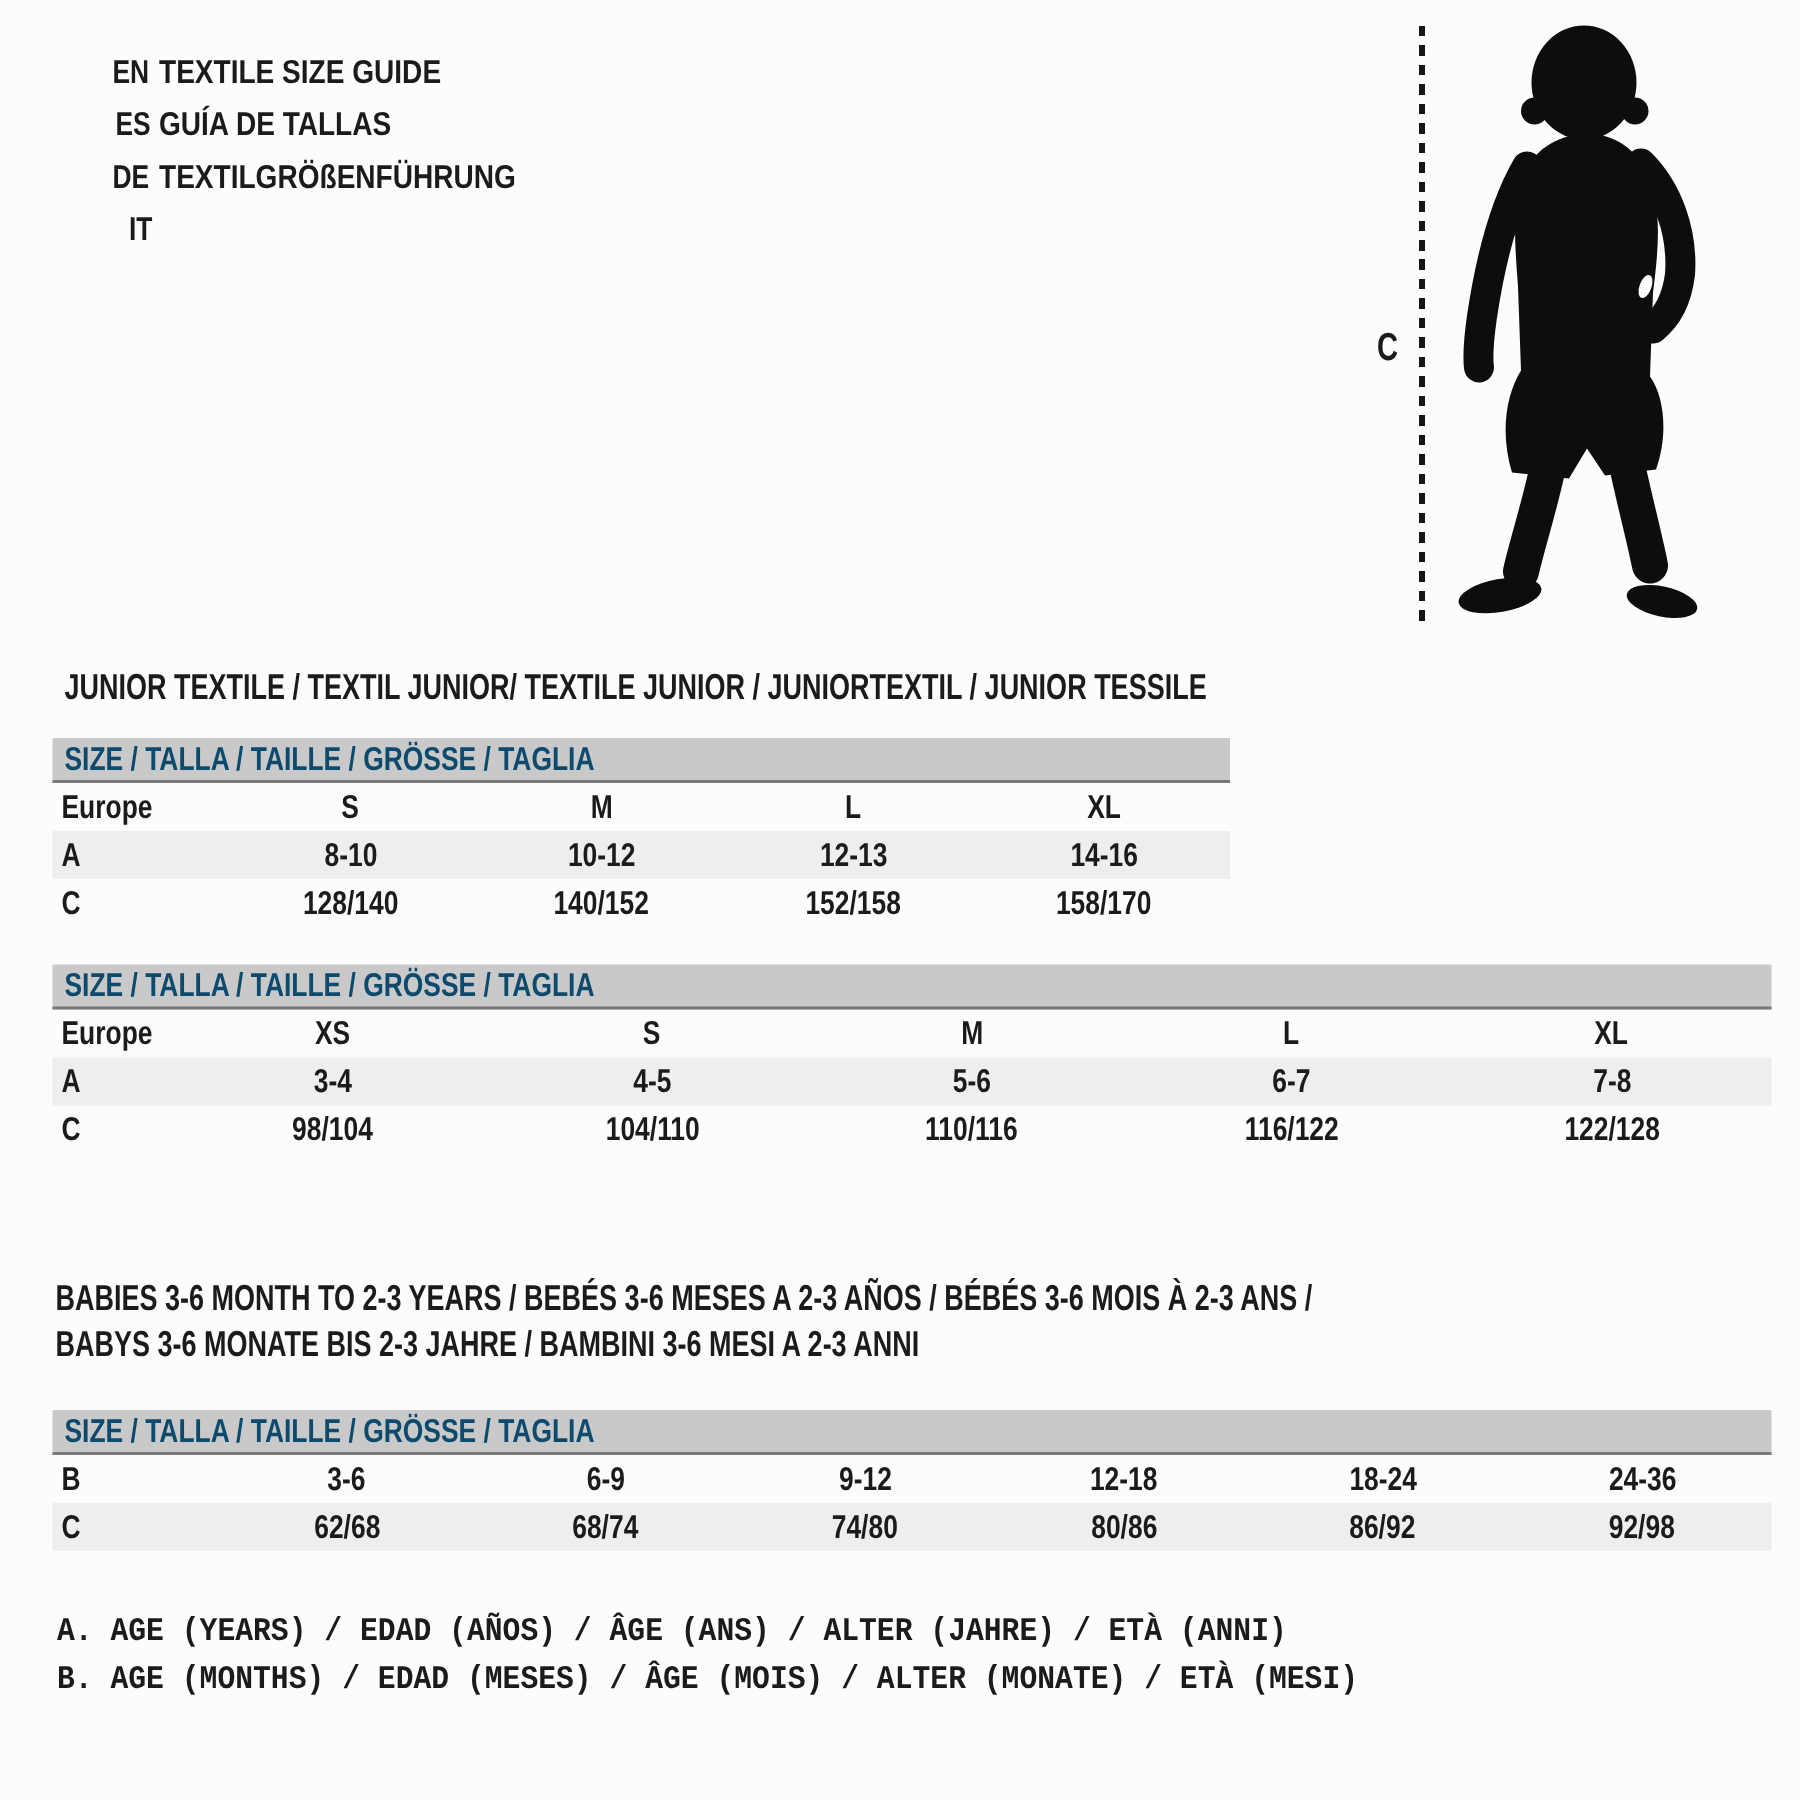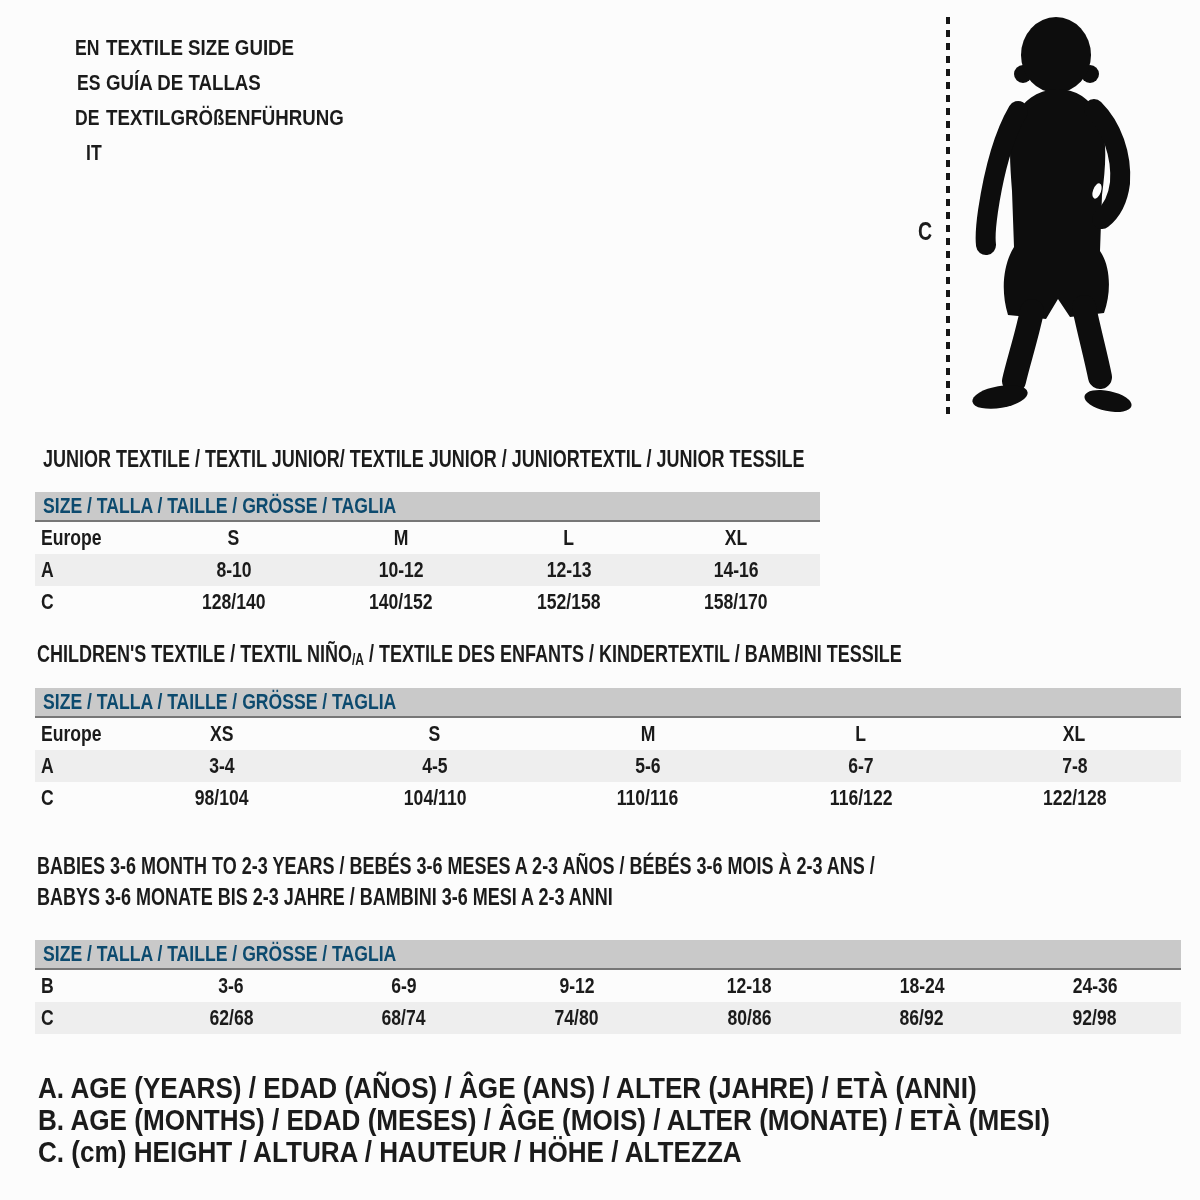--- a/index.html
+++ b/index.html
@@ -42,21 +42,21 @@
   }
   .rows .row{display:flex;height:32px;align-items:center;font-size:22px;}
   .rows .row:nth-child(2){background:#eeeeee;}
   .rlabel{padding-left:6px;box-sizing:border-box;}
   #sec-junior .rlabel{width:115px;flex:0 0 115px;}
   #sec-children .rlabel{width:80px;flex:0 0 80px;}
   #sec-babies .rlabel{width:110px;flex:0 0 110px;}
   .cell{flex:1 1 0;text-align:center;}
 
   
-  .legend{position:absolute;left:38px;top:1072px;font-size:29px;}
+  .legend{position:absolute;left:38px;top:1072px;font-size:22px;font-family:Liberation Mono, monospace;}
   .legend-line{height:32px;line-height:32px;}
 </style>
 </head>
 <body>
 
 <div class="lang-block">
   <div class="lang-row">
     <div class="lang-code"><span class="c">EN</span></div>
     <div class="lang-title"><span class="c t85">TEXTILE SIZE GUIDE</span></div>
   </div>
@@ -134,23 +134,20 @@
       <div class="rlabel"><span class="c">C</span></div>
       <div class="cell"><span class="c center">128/140</span></div>
       <div class="cell"><span class="c center">140/152</span></div>
       <div class="cell"><span class="c center">152/158</span></div>
       <div class="cell"><span class="c center">158/170</span></div>
     </div>
   </div>
 </div>
 
 <div class="section" id="sec-children">
-  <div class="sec-title">
-    <span class="c t75"><span>CHILDREN'S TEXTILE / TEXTIL NIÑO</span><span class="title-sub">/A</span><span> / TEXTILE DES ENFANTS / KINDERTEXTIL / BAMBINI TESSILE</span></span>
-  </div>
   <div class="size-bar"><span class="c">SIZE / TALLA / TAILLE / GRÖSSE / TAGLIA</span></div>
   <div class="rows">
     <div class="row">
       <div class="rlabel"><span class="c">Europe</span></div>
       <div class="cell"><span class="c center">XS</span></div>
       <div class="cell"><span class="c center">S</span></div>
       <div class="cell"><span class="c center">M</span></div>
       <div class="cell"><span class="c center">L</span></div>
       <div class="cell"><span class="c center">XL</span></div>
     </div>
@@ -197,14 +194,13 @@
       <div class="cell"><span class="c center">80/86</span></div>
       <div class="cell"><span class="c center">86/92</span></div>
       <div class="cell"><span class="c center">92/98</span></div>
     </div>
   </div>
 </div>
 
 <div class="legend">
   <div class="legend-line"><span class="c t90">A. AGE (YEARS) / EDAD (AÑOS) / ÂGE (ANS) / ALTER (JAHRE) / ETÀ (ANNI)</span></div>
   <div class="legend-line"><span class="c t90">B. AGE (MONTHS) / EDAD (MESES) / ÂGE (MOIS) / ALTER (MONATE) / ETÀ (MESI)</span></div>
-  <div class="legend-line"><span class="c t90">C. (cm) HEIGHT / ALTURA / HAUTEUR / HÖHE / ALTEZZA</span></div>
 </div>
 
 </body></html>

